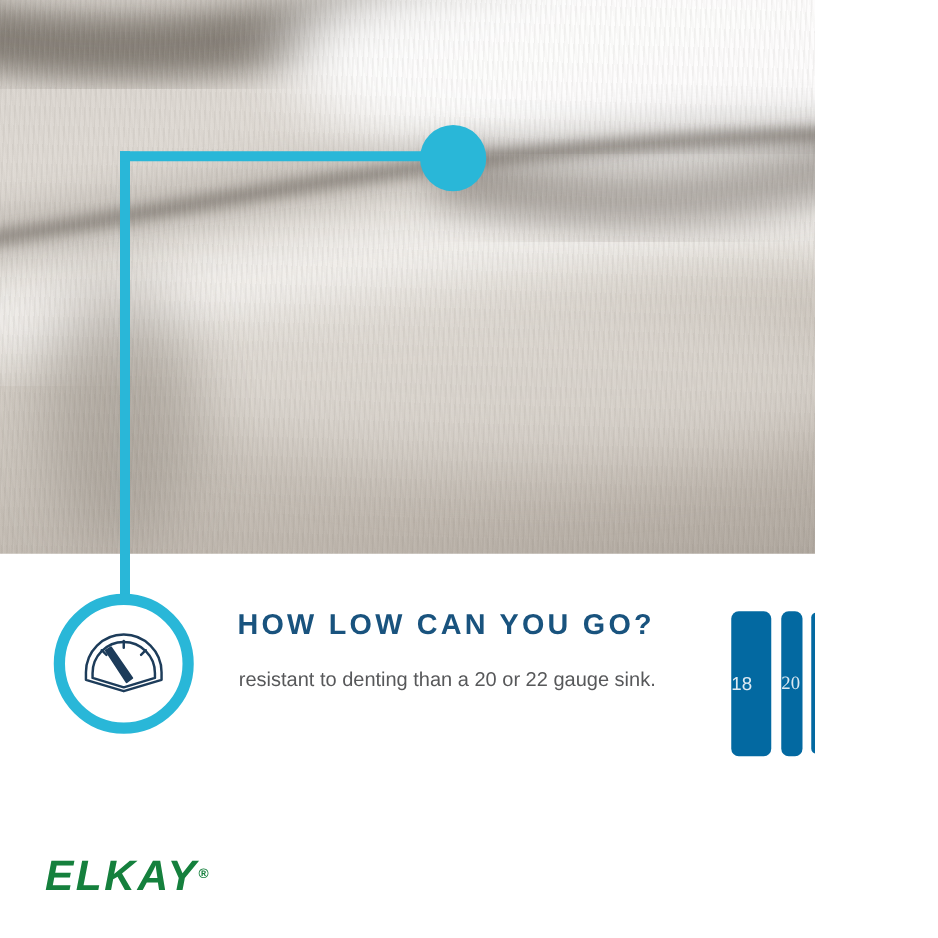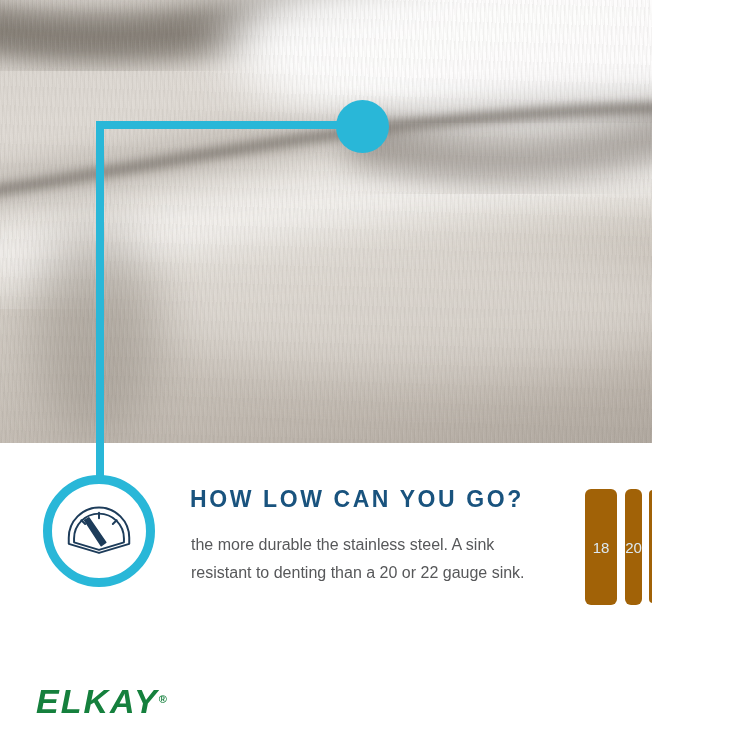--- a/index.html
+++ b/index.html
@@ -49,26 +49,26 @@
     white-space:nowrap;
   }
   .body-copy{
     position:absolute;left:191px;top:531px;color:#57585a;font-size:16px;line-height:27.5px;
   }
   .body-copy .line{white-space:nowrap;}
 
   
   .bars{position:absolute;left:585px;top:489px;width:130px;height:116px;}
   .bar{
-    position:absolute;top:0;height:116px;background:#a16207;border-radius:6px;
-    display:flex;align-items:center;justify-content:center;
+    position:absolute;top:0;height:116px;background:#0369a1;border-radius:6px;
+    display:flex;align-items:center;
     color:#dce9f2;font-size:15px;
   }
   .bar-18{left:0;width:32px;}
-  .bar-20{left:40px;width:17px;}
+  .bar-20{left:40px;width:17px;font-family:Liberation Serif, serif;}
   .bar-22{left:64px;top:1px;height:113px;width:8px;border-radius:4px;}
   .side-label{
     position:absolute;left:78px;top:0;height:116px;display:flex;align-items:center;
     color:#0369a1;white-space:nowrap;
   }
   .side-label .val{font-size:19px;}
   .side-label .unit{font-size:15px;letter-spacing:.5px;margin-left:1px;}
 
   
   .logo{
@@ -130,21 +130,20 @@
         <path d="M50,17 L50,24"></path>
         <path d="M26.7,26.7 L31.7,31.7"></path>
         <path d="M73.3,26.7 L68.3,31.7"></path>
       </g>
       <path d="M31,27 L36.5,23.5 L59,56 L53,60.5 Z" fill="#1d3c5a" stroke="#1d3c5a" stroke-width="2" stroke-linejoin="round"></path>
     </svg>
   </div>
 
   <div class="heading">HOW LOW CAN YOU GO?</div>
   <div class="body-copy">
-    <div class="line">the more durable the stainless steel. A sink</div>
     <div class="line">resistant to denting than a 20 or 22 gauge sink.</div>
   </div>
 
   <div class="bars">
     <div class="bar bar-18">
       <span>18</span>
     </div>
     <div class="bar bar-20">
       <span>20</span>
     </div>

